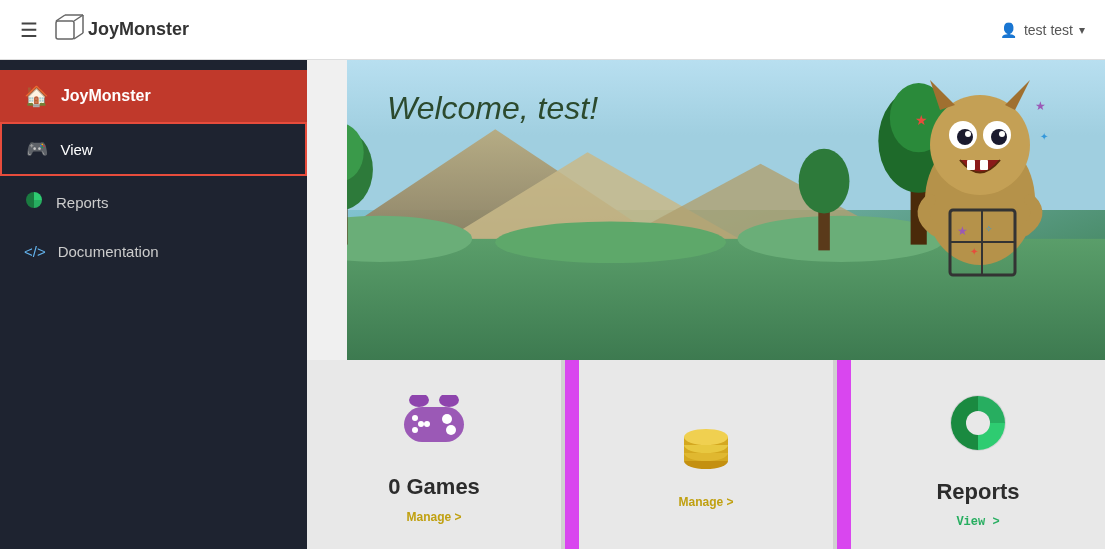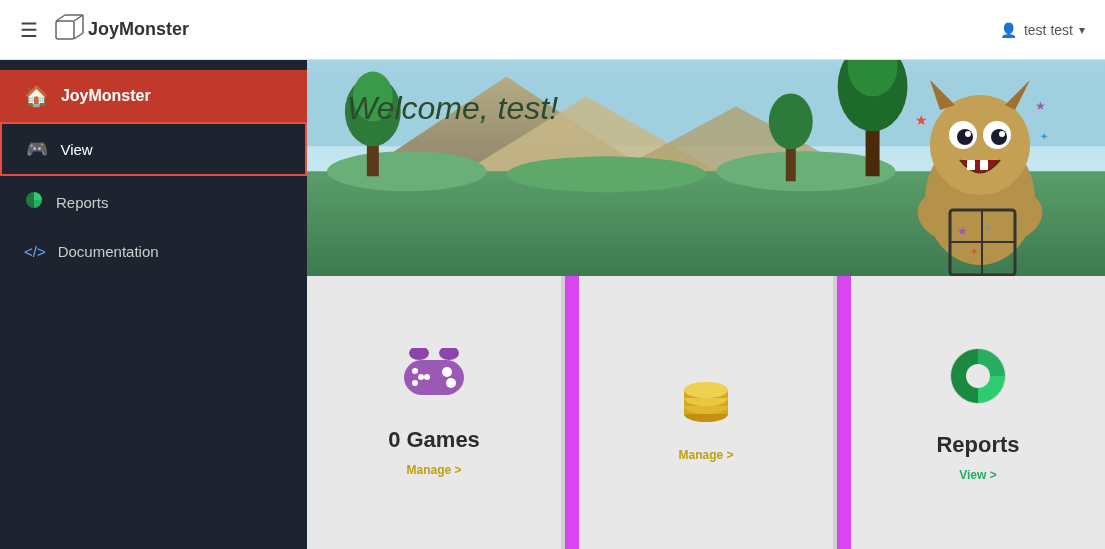--- a/index.html
+++ b/index.html
@@ -68,24 +68,25 @@
     .main {
       flex: 1;
       display: flex;
       flex-direction: column;
       overflow: hidden;
     }
 
     
     .hero {
       position: relative;
-      height: 216px;
+      height: 300px;
       background: linear-gradient(160deg, #a8d8ea 0%, #7cbfcc 30%, #6aab9e 55%, #4a8c6a 80%, #2d6a4f 100%);
       overflow: hidden;
       flex-shrink: 0;
+      margin-left: 40px;
     }
     .hero-sky {
       position: absolute;
       top: 0; left: 0; right: 0;
       height: 120px;
       background: linear-gradient(180deg, #b8dff0 0%, #c5e8f0 100%);
     }
     .hero-birds {
       position: absolute;
       top: 18px;
@@ -132,21 +133,21 @@
       border-right: 4px solid #d0d0d0;
       cursor: pointer;
     }
     .card:last-child { border-right: none; }
     .card-icon { font-size: 60px; }
     .card-icon.games-card { color: #9b59b6; }
     .card-icon.balance-card { color: #d4a017; }
     .card-icon.reports-card { color: #27ae60; }
     .card-title { font-size: 22px; font-weight: 700; color: #2c2c2c; }
     .card-link { font-size: 12px; font-weight: 600; color: #c0a010; text-decoration: none; }
-    .card-link.reports-link { color: #27ae60; }
+    .card-link.reports-link { color: #27ae60; font-family: Liberation Mono, monospace; }
   </style>
 </head>
 <body>
 
 <nav class="navbar">
   <div class="navbar-left">
     <span class="hamburger">☰</span>
     <div class="logo-area">
 
       <svg class="logo-icon" viewBox="0 0 34 34" fill="none" xmlns="http://www.w3.org/2000/svg">

